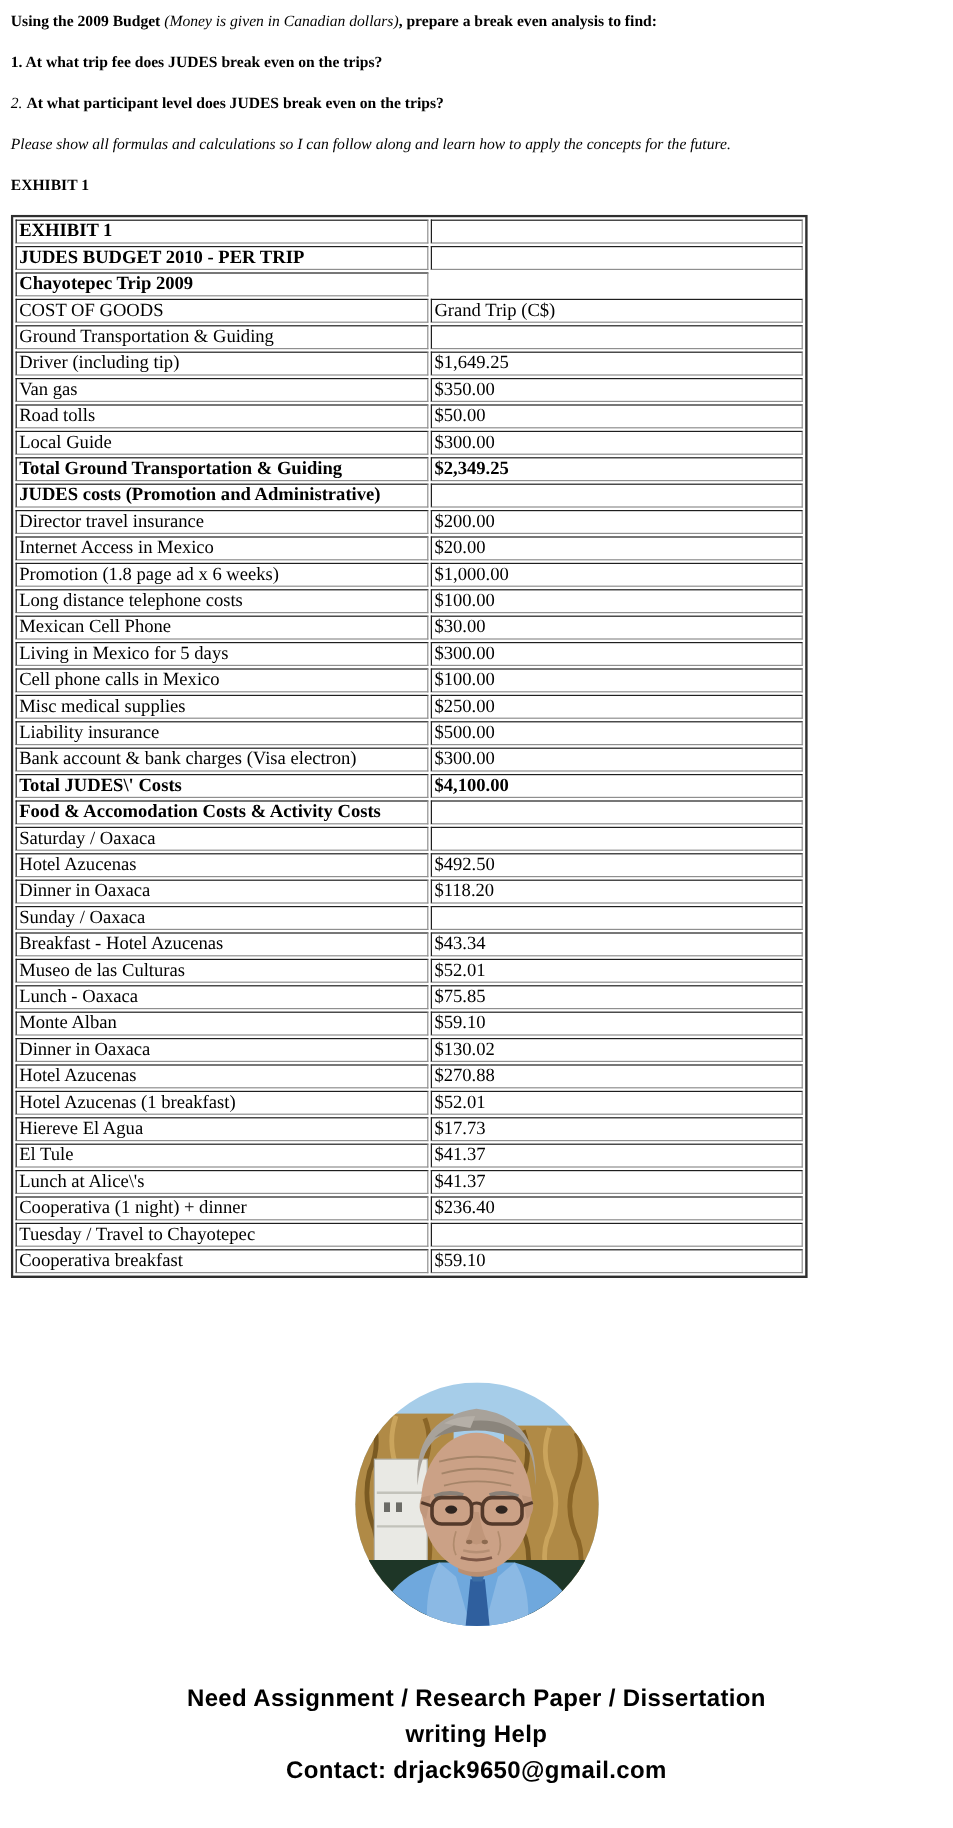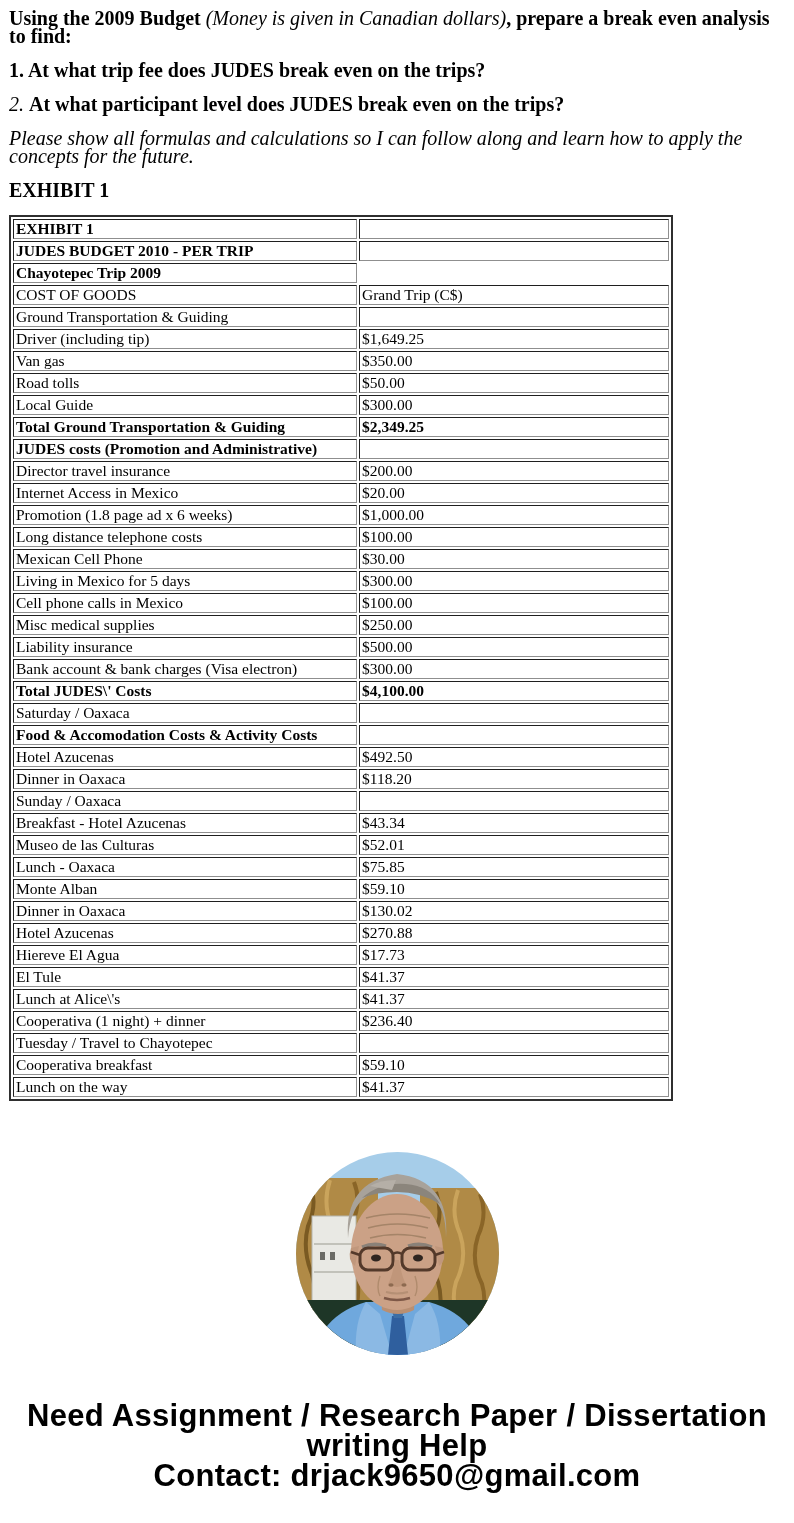--- a/index.html
+++ b/index.html
@@ -4,21 +4,21 @@
 <style>
   * { box-sizing: border-box; }
   html, body { margin: 0; padding: 0; background: #ffffff; }
   body {
     width: 794px; height: 1523px;
     font-family: "Liberation Serif", "DejaVu Serif", serif;
     color: #000;
     position: relative;
   }
   .doc { padding: 9px 10px 0 9px; }
-  .doc p { margin: 0 0 16px 0; font-size: 20px; line-height: 18px; }
+  .doc p { margin: 0 0 16px 0; font-size: 13px; line-height: 18px; }
   .b  { font-weight: bold; }
   .i  { font-style: italic; }
 
   .table-clip { height: 944px; overflow: hidden; margin-top: 2px; }
   table.budget {
     border-collapse: separate;
     border-spacing: 2px;
     border: 2px solid #2f2f2f;
     table-layout: fixed;
     width: 658px;
@@ -43,21 +43,21 @@
     position: absolute;
     left: 296px; top: 1152px;
     width: 203px; height: 203px;
   }
   .footer {
     position: absolute;
     top: 1401px; left: 0; width: 794px;
     text-align: center;
     font-family: "Liberation Sans", "DejaVu Sans", sans-serif;
     font-weight: bold;
-    font-size: 31px;
+    font-size: 20px;
     line-height: 30px;
     letter-spacing: 0.3px;
     color: #000;
   }
 </style>
 </head>
 <body>
 
 <div class="doc">
   <p><span class="b">Using the 2009 Budget </span><span class="i">(Money is given in Canadian dollars)</span><span class="b">, prepare a break even analysis to find:</span></p>
@@ -154,25 +154,25 @@
           </tr>
           <tr>
             <td>Bank account &amp; bank charges (Visa electron)</td>
             <td class="value"><span class="cur">$</span><span class="num">300.00</span></td>
           </tr>
           <tr>
             <td class="b">Total JUDES\' Costs</td>
             <td class="value b"><span class="cur">$</span><span class="num">4,100.00</span></td>
           </tr>
           <tr>
+            <td class="b">Food &amp; Accomodation Costs &amp; Activity Costs</td>
+            <td class="value"></td>
+          </tr>
+          <tr>
             <td>Saturday / Oaxaca</td>
-            <td class="value"></td>
-          </tr>
-          <tr>
-            <td class="b">Food &amp; Accomodation Costs &amp; Activity Costs</td>
             <td class="value"></td>
           </tr>
           <tr>
             <td>Hotel Azucenas</td>
             <td class="value"><span class="cur">$</span><span class="num">492.50</span></td>
           </tr>
           <tr>
             <td>Dinner in Oaxaca</td>
             <td class="value"><span class="cur">$</span><span class="num">118.20</span></td>
           </tr>
@@ -198,20 +198,24 @@
           </tr>
           <tr>
             <td>Dinner in Oaxaca</td>
             <td class="value"><span class="cur">$</span><span class="num">130.02</span></td>
           </tr>
           <tr>
             <td>Hotel Azucenas</td>
             <td class="value"><span class="cur">$</span><span class="num">270.88</span></td>
           </tr>
           <tr>
+            <td>Hotel Azucenas (1 breakfast)</td>
+            <td class="value"><span class="cur">$</span><span class="num">52.01</span></td>
+          </tr>
+          <tr>
             <td>Hiereve El Agua</td>
             <td class="value"><span class="cur">$</span><span class="num">17.73</span></td>
           </tr>
           <tr>
             <td>El Tule</td>
             <td class="value"><span class="cur">$</span><span class="num">41.37</span></td>
           </tr>
           <tr>
             <td>Lunch at Alice\'s</td>
             <td class="value"><span class="cur">$</span><span class="num">41.37</span></td>
@@ -220,24 +224,20 @@
             <td>Cooperativa (1 night) + dinner</td>
             <td class="value"><span class="cur">$</span><span class="num">236.40</span></td>
           </tr>
           <tr>
             <td>Tuesday / Travel to Chayotepec</td>
             <td class="value"></td>
           </tr>
           <tr>
             <td>Cooperativa breakfast</td>
             <td class="value"><span class="cur">$</span><span class="num">59.10</span></td>
-          </tr>
-          <tr>
-            <td>Lunch on the way</td>
-            <td class="value"><span class="cur">$</span><span class="num">41.37</span></td>
           </tr>
         </tbody>
     </table>
   </div>
 </div>
 
 <div class="photo-wrap">
   <svg width="203" height="203" viewBox="0 0 203 203">
     <defs>
       <clipPath id="circ">

